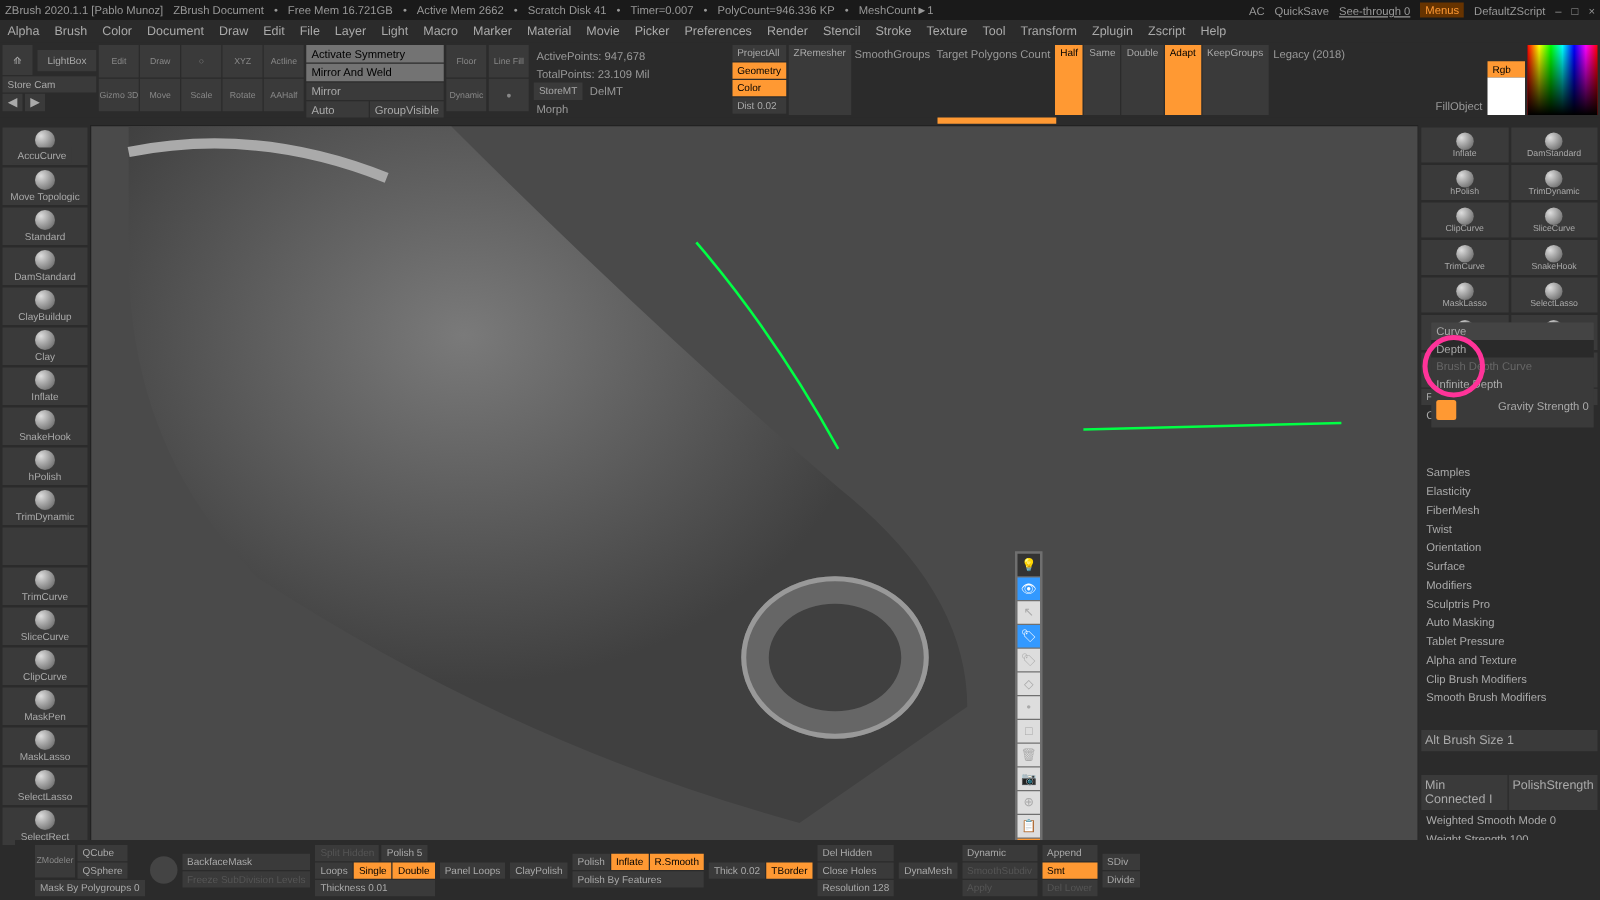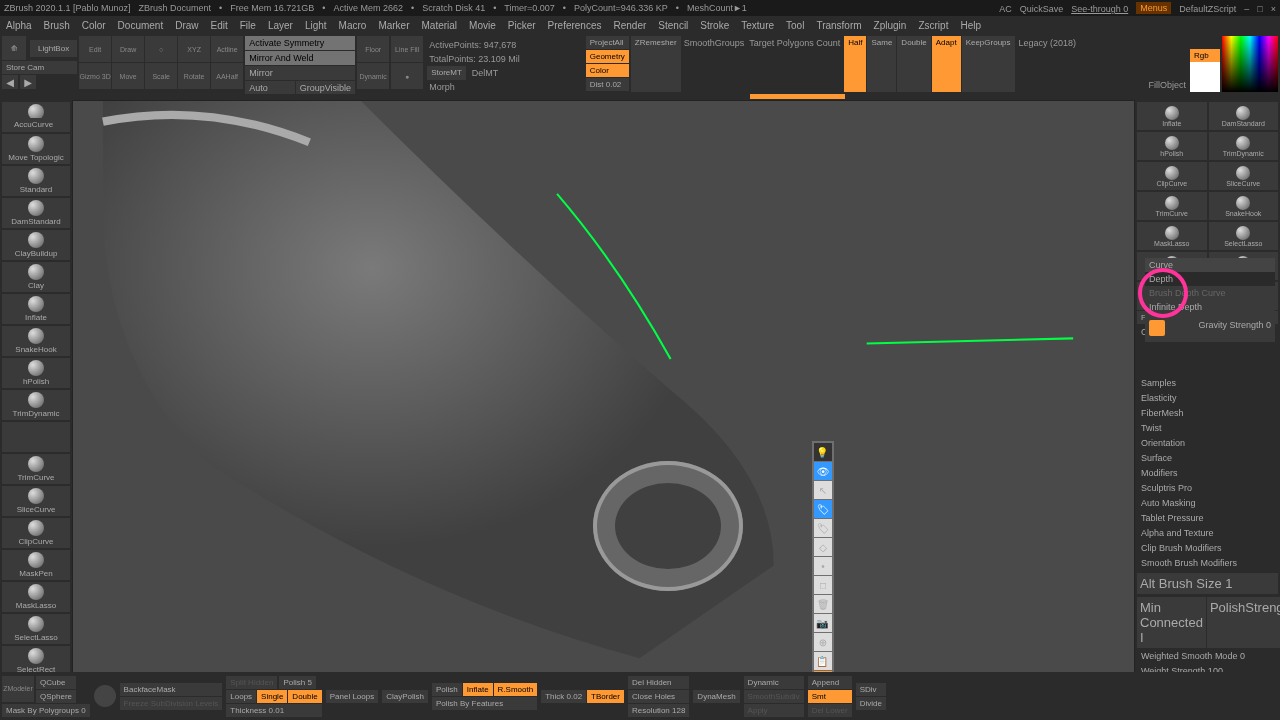--- a/index.html
+++ b/index.html
@@ -22,24 +22,24 @@
 .info-text{font-size:9px;color:#999;padding:2px}
 .main-area{display:flex;height:calc(100% - 140px)}
 .left-tools{width:72px;background:#2b2b2b;display:flex;flex-direction:column;gap:2px;padding:2px}
 .brush-item{height:30px;background:#3a3a3a;display:flex;align-items:center;justify-content:center;font-size:8px;color:#aaa;flex-direction:column}
 .brush-ball{width:16px;height:16px;border-radius:50%;background:radial-gradient(circle at 30% 30%,#ddd,#555);margin-bottom:1px}
 .viewport{flex:1;background:#4a4a4a;position:relative;border:1px solid #222}
 .right-panel{width:145px;background:#2b2b2b;display:flex;flex-direction:column;padding:2px;gap:1px;overflow-y:auto}
 .brush-grid{display:grid;grid-template-columns:1fr 1fr;gap:2px}
 .brush-grid .cell{height:28px;background:#3a3a3a;display:flex;flex-direction:column;align-items:center;justify-content:center;font-size:7px}
 .brush-grid .cell .ball{width:14px;height:14px;border-radius:50%;background:radial-gradient(circle at 30% 30%,#ddd,#555)}
-.r-section{background:#3a3a3a;padding:3px;font-size:13px;margin-top:2px}
+.r-section{background:#3a3a3a;padding:3px;font-size:10px;margin-top:18px}
 .r-label{color:#aaa;padding:2px 4px;font-size:9px}
 .color-sq{width:50px;height:50px;background:#c78845}
-.bottom-bar{position:absolute;bottom:0;left:0;right:0;height:48px;background:#2b2b2b;display:flex;align-items:center;gap:4px;padding:2px;font-size:8px}
+.bottom-bar{position:absolute;bottom:0;left:12px;right:0;height:48px;background:#2b2b2b;display:flex;align-items:center;gap:4px;padding:16px;font-size:8px}
 .bot-item{display:flex;flex-direction:column;gap:1px}
 .bot-btn{background:#3a3a3a;padding:2px 4px;font-size:8px;color:#aaa}
 .bot-btn.orange{background:#ff9933;color:#000}
 .viewport-tools{position:absolute;right:300px;top:340px;display:flex;flex-direction:column;gap:1px;background:rgba(200,200,200,0.3);padding:2px}
 .vp-tool{width:18px;height:18px;background:#ddd;display:flex;align-items:center;justify-content:center;font-size:10px}
 .vp-tool.blue{background:#3399ff;color:#fff}
 .vp-tool.orange{background:#ff9933}
 .vp-tool.pink{background:#ff3399}
 .pink-circle{position:absolute;width:50px;height:50px;border:4px solid #ff3399;border-radius:50%;top:268px;right:92px;z-index:10}
 .depth-panel{position:absolute;top:258px;right:5px;width:130px;background:#3a3a3a;font-size:9px;z-index:5}

